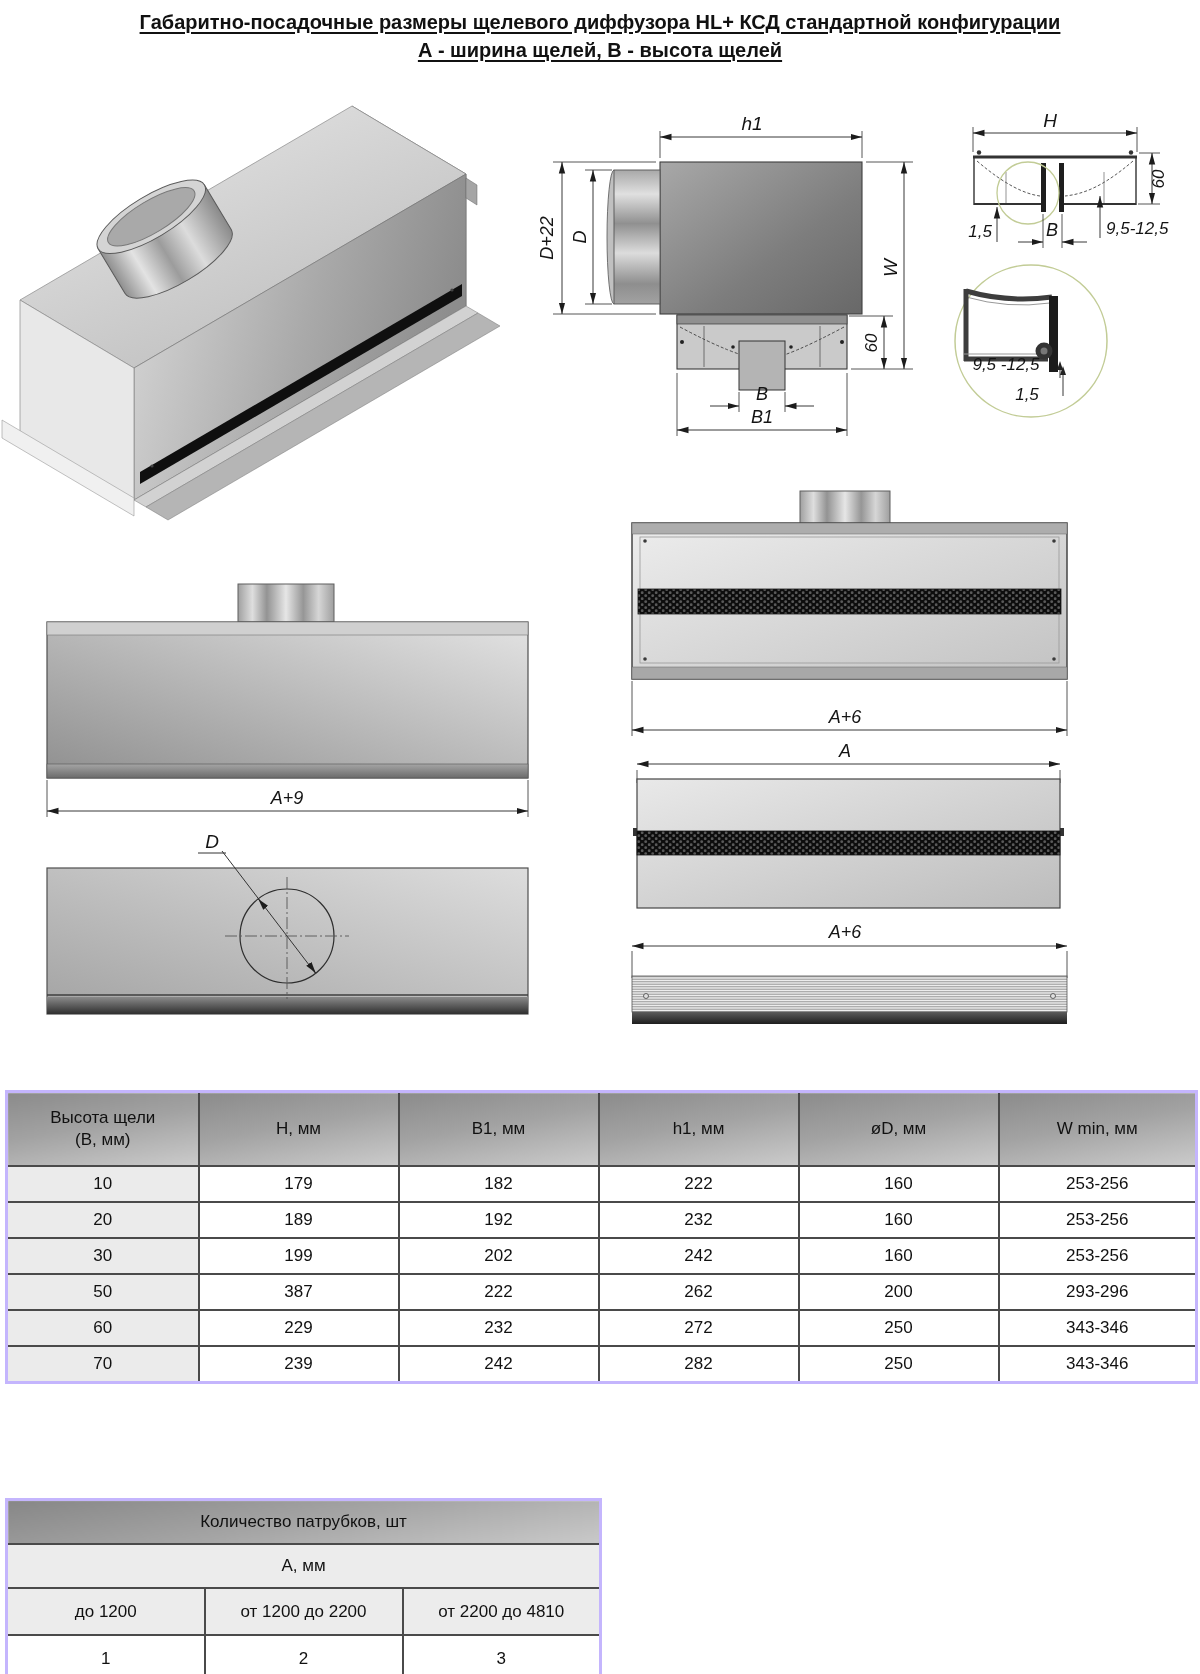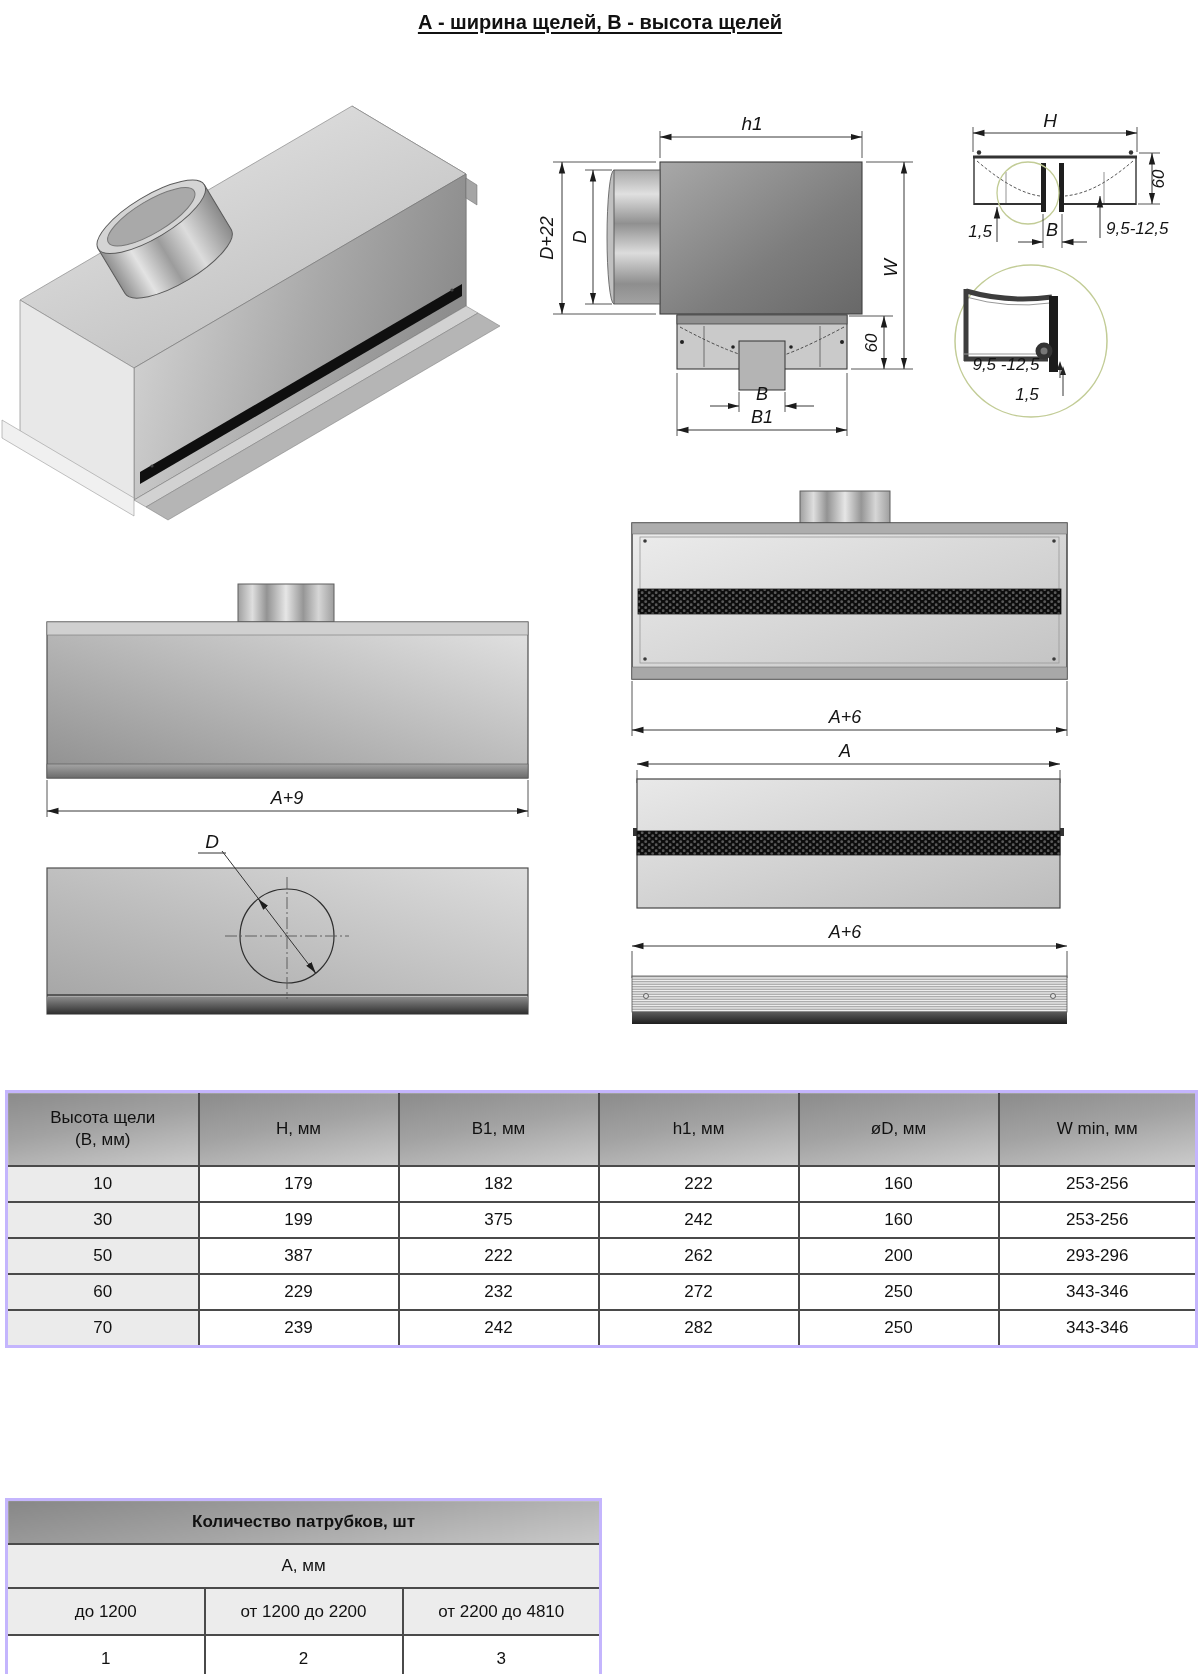--- a/index.html
+++ b/index.html
@@ -24,33 +24,34 @@
     height:70px; font-weight:normal; white-space:pre-line; line-height:1.3;
     background:linear-gradient(170deg,#8b8b8b 0%,#a2a2a2 45%,#cbcbcb 100%);
   }
   table.main td { height:32px; background:#ffffff;margin-top:38px; }
   table.main td.rowhead { background:#ebebeb; }
 
   .spig-wrap { position:absolute; left:5px; top:1498px; width:594px; }
   table.spig { border-collapse:collapse; width:594px; table-layout:fixed; font-size:17px; }
   table.spig th, table.spig td { border:2px solid #4a4a4a; text-align:center; vertical-align:middle; }
   table.spig th.spig-title {
-    height:40px; font-weight:bold;
+    height:40px; font-weight:normal;
     background:linear-gradient(170deg,#878787 0%,#a5a5a5 50%,#c9c9c9 100%);
   }
   table.spig td.sub { height:40px; background:#ececec;text-align:center; }
   table.spig td.rng { height:43px; background:#ececec;margin-top:48px; }
   table.spig td.cnt { height:43px; background:#ffffff; }
 </style>
 </head>
 <body>
 
 <div class="page">
 
   <div class="title-block">
+    <div><span class="title-line">Габаритно-посадочные размеры щелевого диффузора HL+ КСД стандартной конфигурации</span></div>
     <div><span class="title-line">А - ширина щелей, В - высота щелей</span></div>
   </div>
 
   <svg class="drawing" width="1200" height="960" viewBox="0 80 1200 960">
     <defs>
       <marker id="ar" viewBox="0 0 12 8" markerWidth="12" markerHeight="8" refX="11.5" refY="4" orient="auto-start-reverse" markerUnits="userSpaceOnUse">
         <path d="M0,0.8 L11.5,4 L0,7.2 Z" fill="#1c1c1c"></path>
       </marker>
       <linearGradient id="gTop" x1="0" y1="0" x2="0.7" y2="1">
         <stop offset="0" stop-color="#e8e8e8"></stop>
@@ -352,23 +353,31 @@
       <tbody>
         <tr>
           <td class="rowhead">10</td>
           <td>179</td>
           <td>182</td>
           <td>222</td>
           <td>160</td>
           <td>253-256</td>
         </tr>
         <tr>
+          <td class="rowhead">20</td>
+          <td>189</td>
+          <td>192</td>
+          <td>232</td>
+          <td>160</td>
+          <td>253-256</td>
+        </tr>
+        <tr>
           <td class="rowhead">30</td>
           <td>199</td>
-          <td>375</td>
+          <td>202</td>
           <td>242</td>
           <td>160</td>
           <td>253-256</td>
         </tr>
         <tr>
           <td class="rowhead">50</td>
           <td>387</td>
           <td>222</td>
           <td>262</td>
           <td>200</td>

